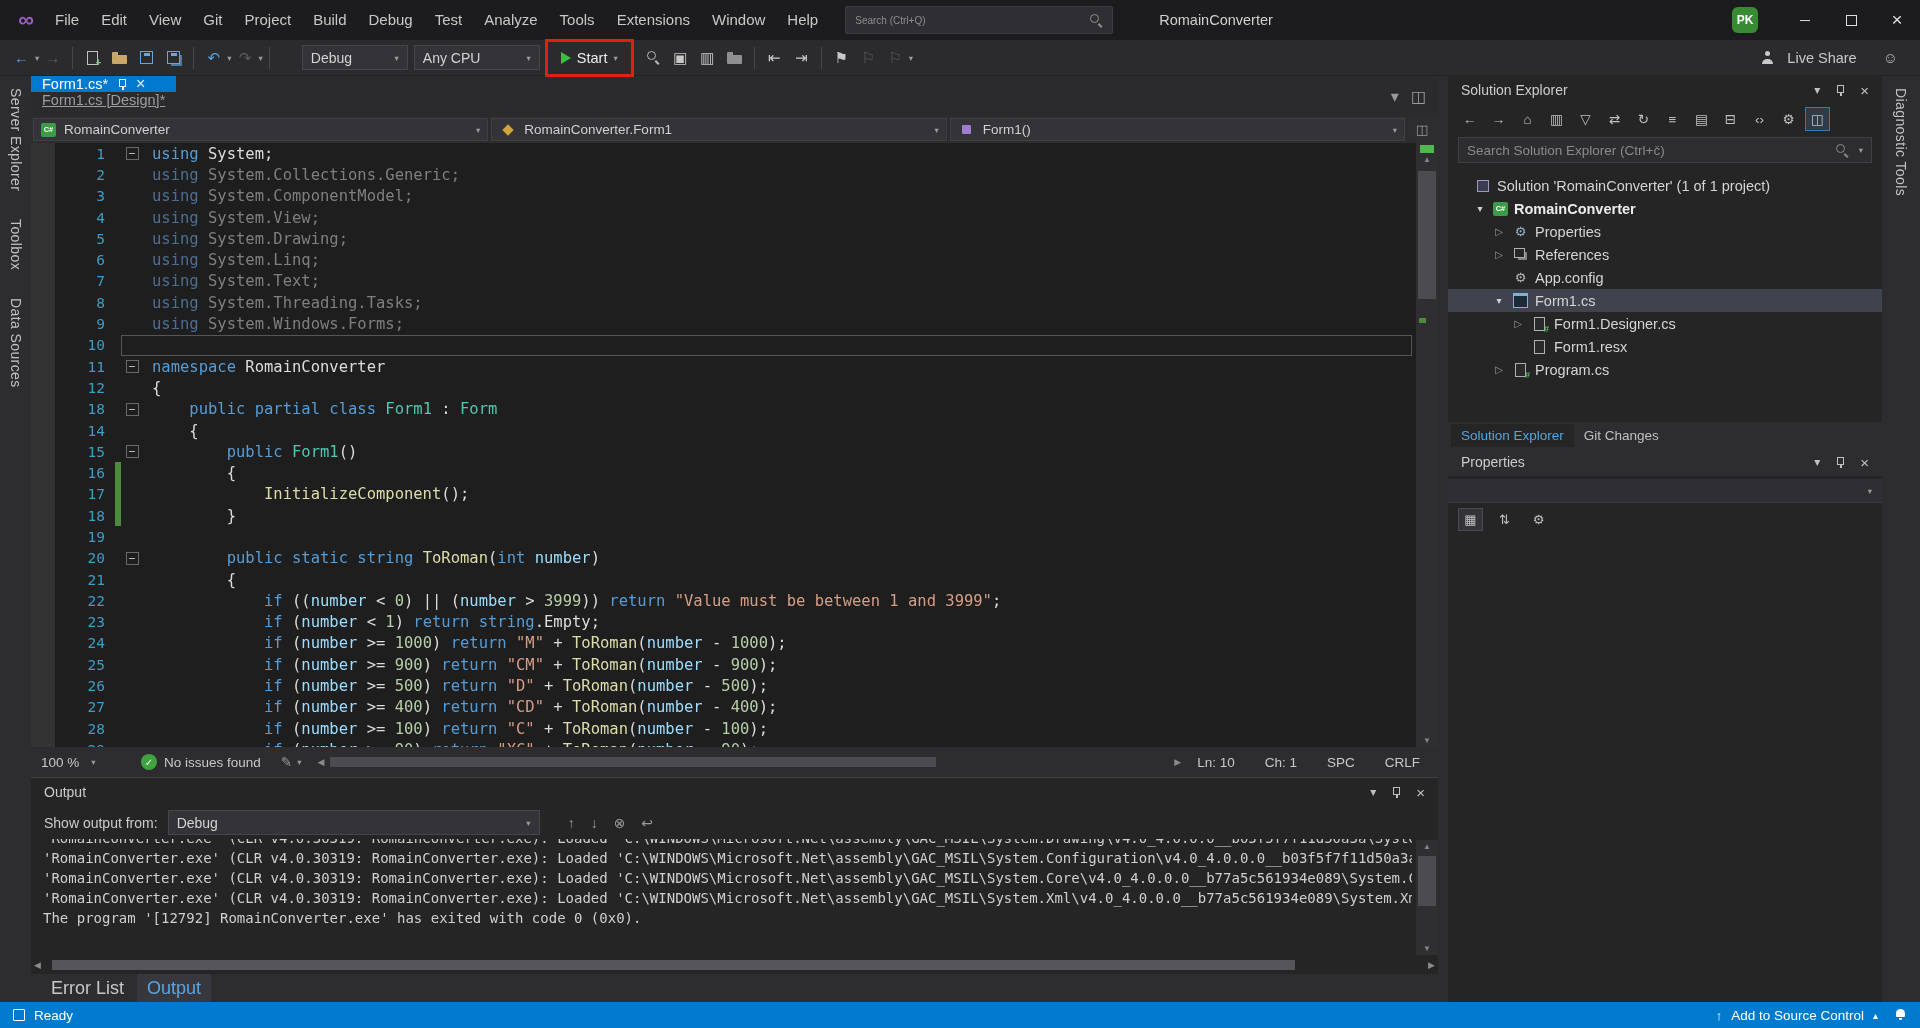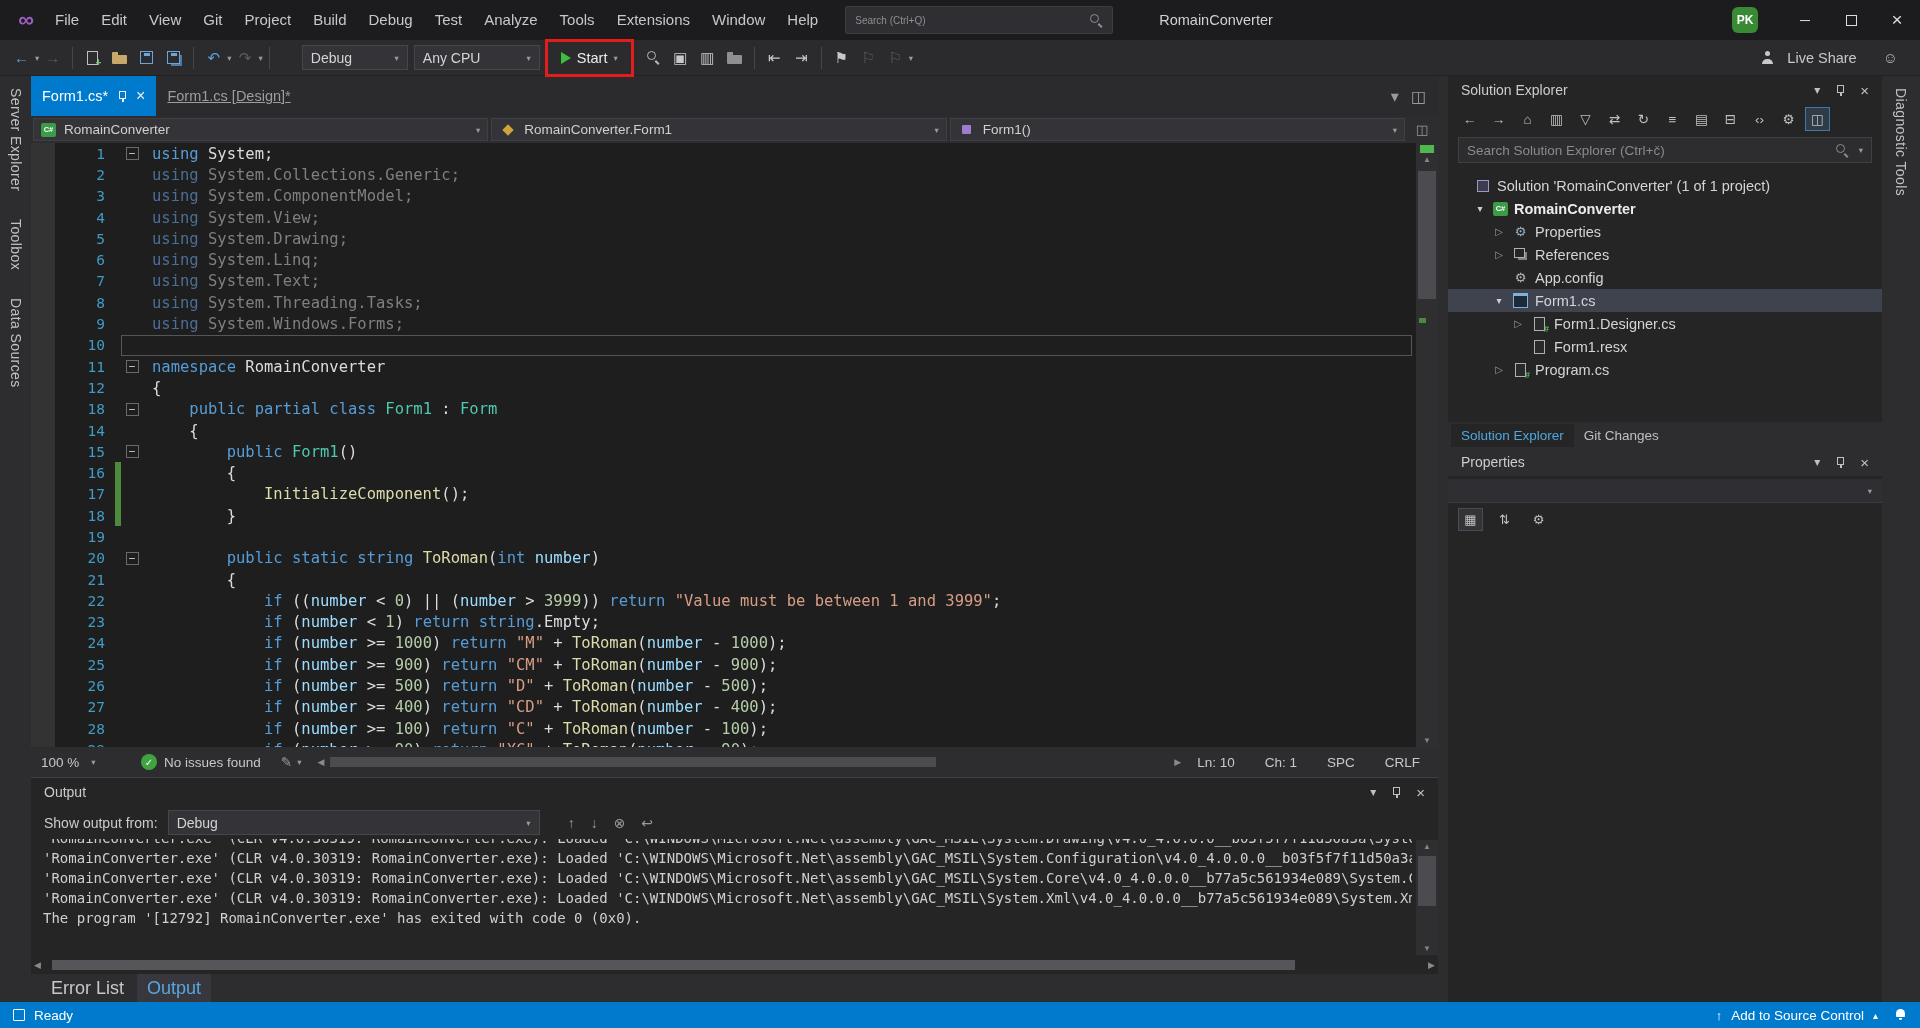--- a/index.html
+++ b/index.html
@@ -298,21 +298,21 @@
 
     <div class="strip" id="leftstrip">
         <div class="vtab">Server Explorer</div>
         <div class="vtab">Toolbox</div>
         <div class="vtab">Data Sources</div>
       </div>
 
     <div class="main">
 
       <div class="doctabs">
-        <div id="dtablist" style="display:flex;align-items:stretch;">
+        <div id="dtablist" style="display:flex;align-items:stretch;flex-direction:column;">
             <div class="dtab active">
               <span>Form1.cs*</span>
               <span class="ic-pin" style="color: rgb(240, 240, 240);"></span>
               <span class="dtab-close">×</span>
             </div>
             <div class="dtab inactive">
               <span>Form1.cs [Design]*</span>
             </div>
           </div>
         <div class="dtabs-right">

